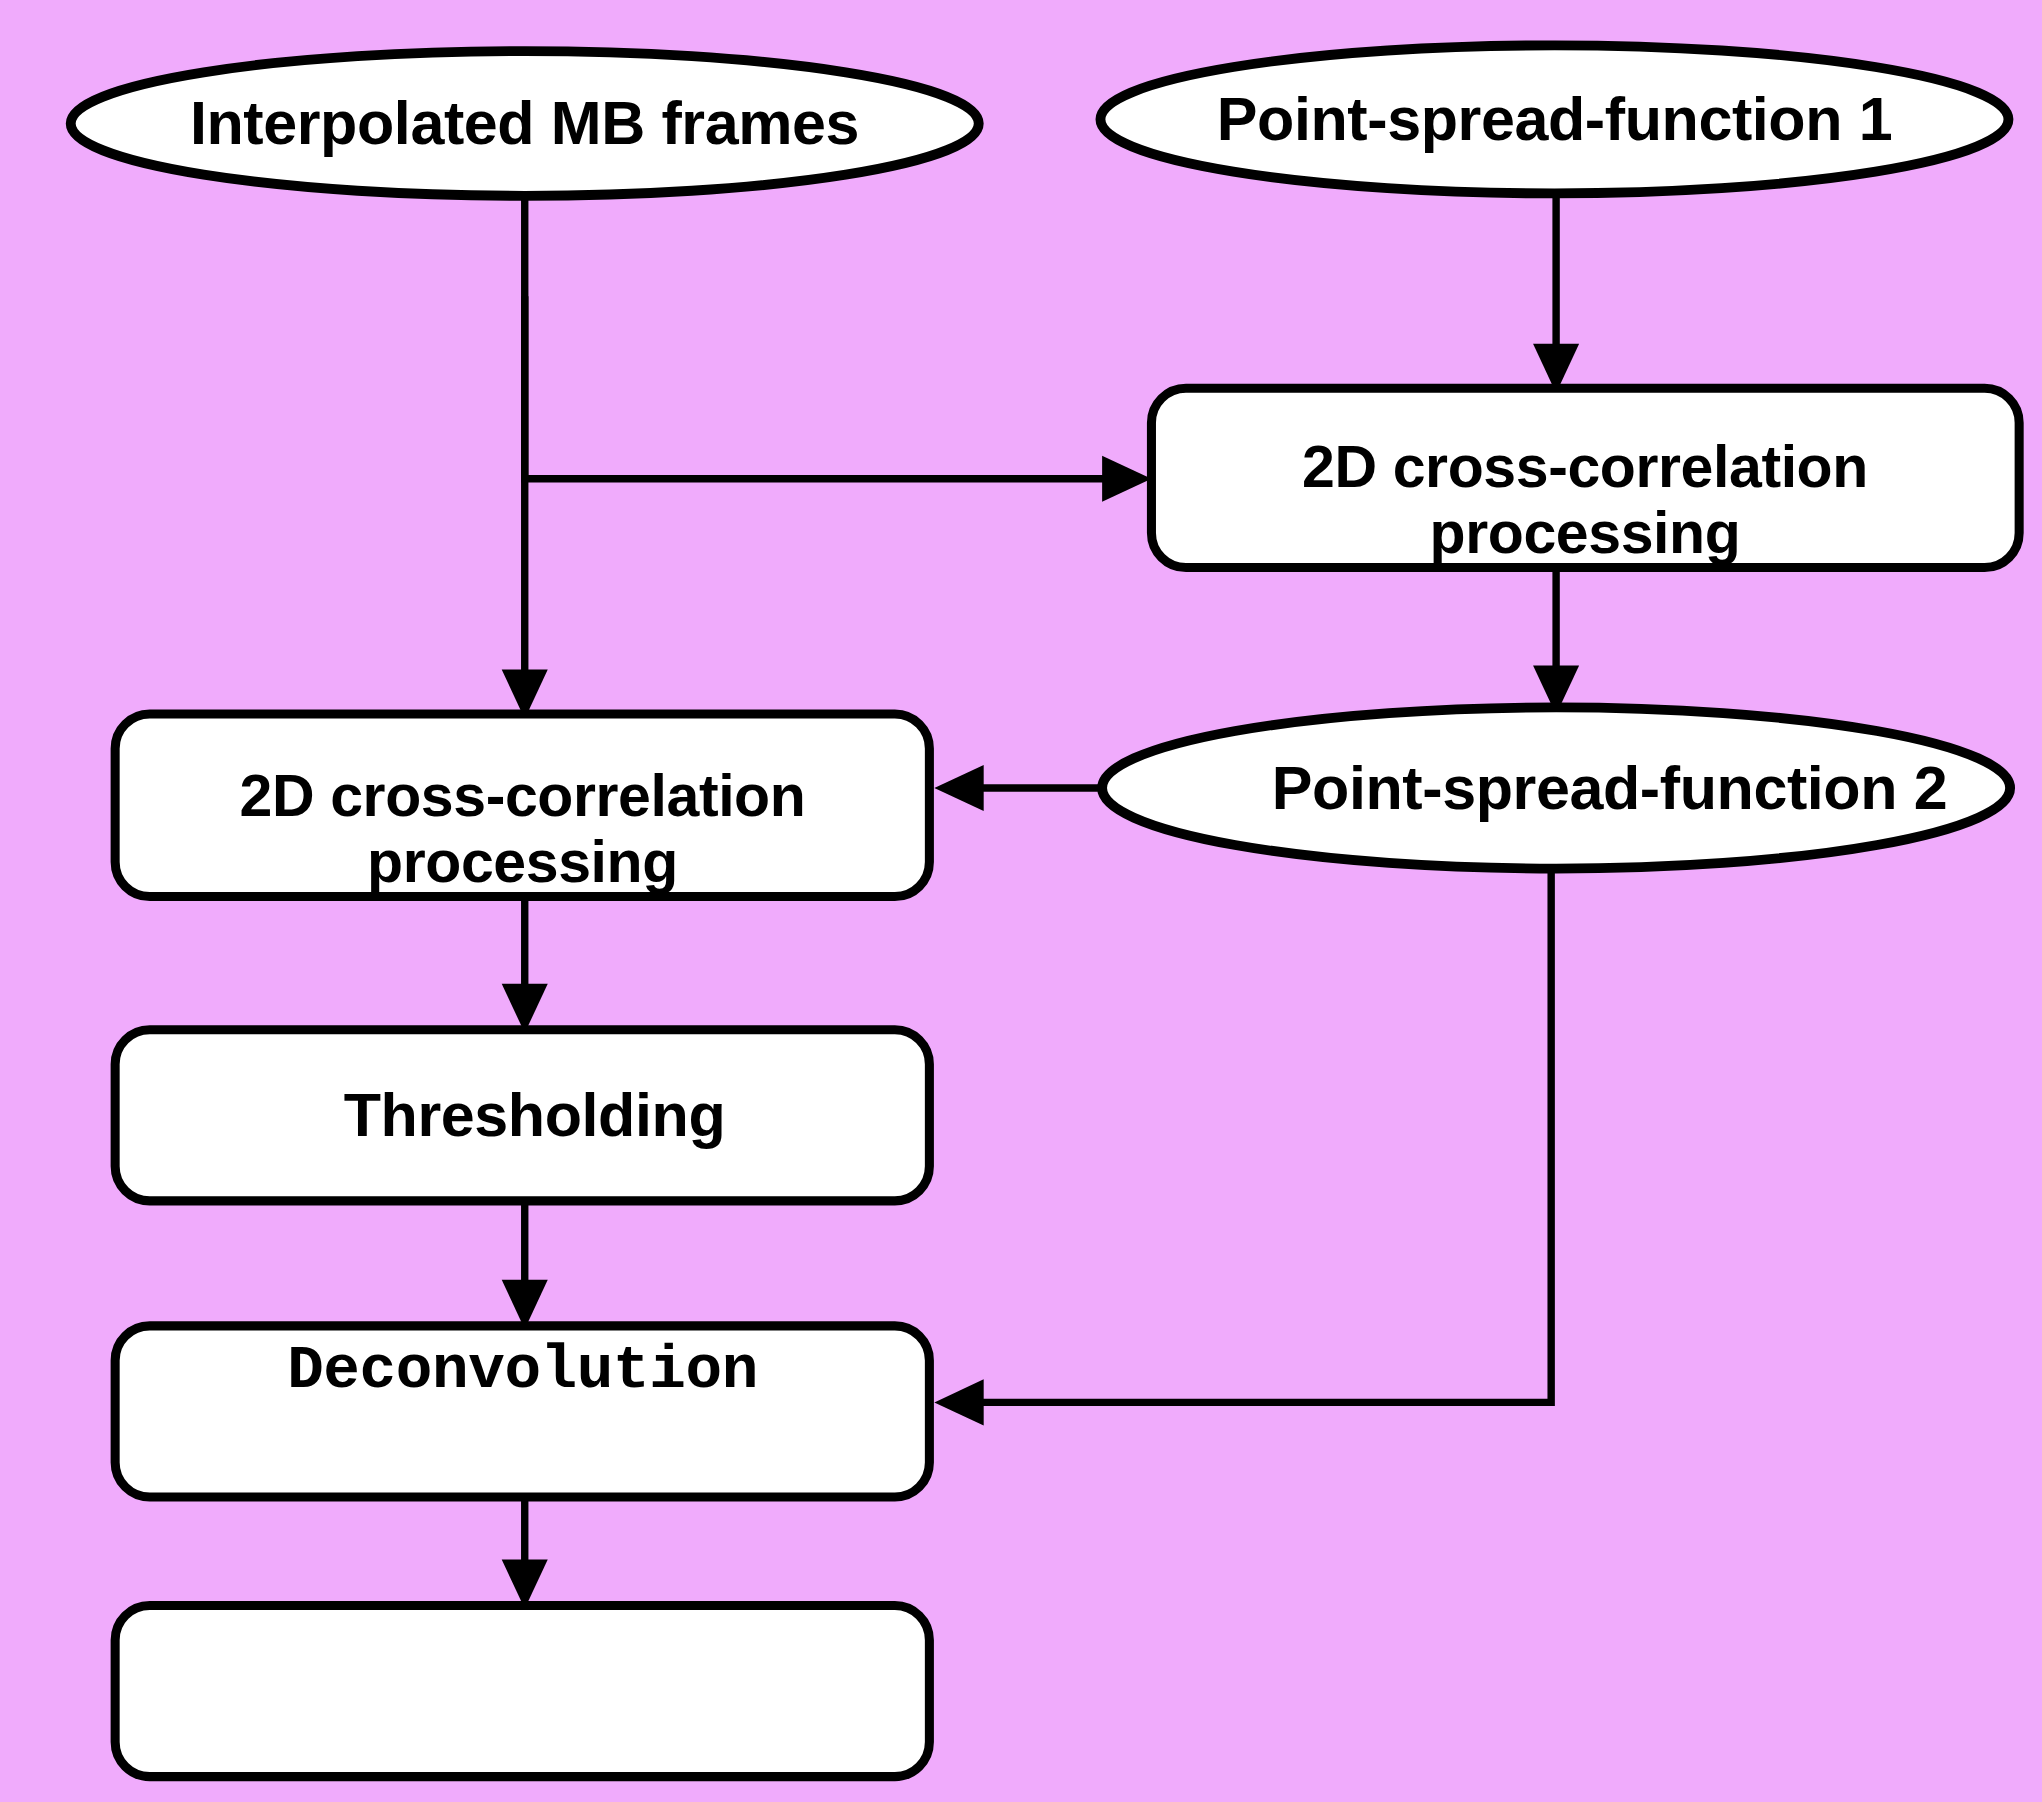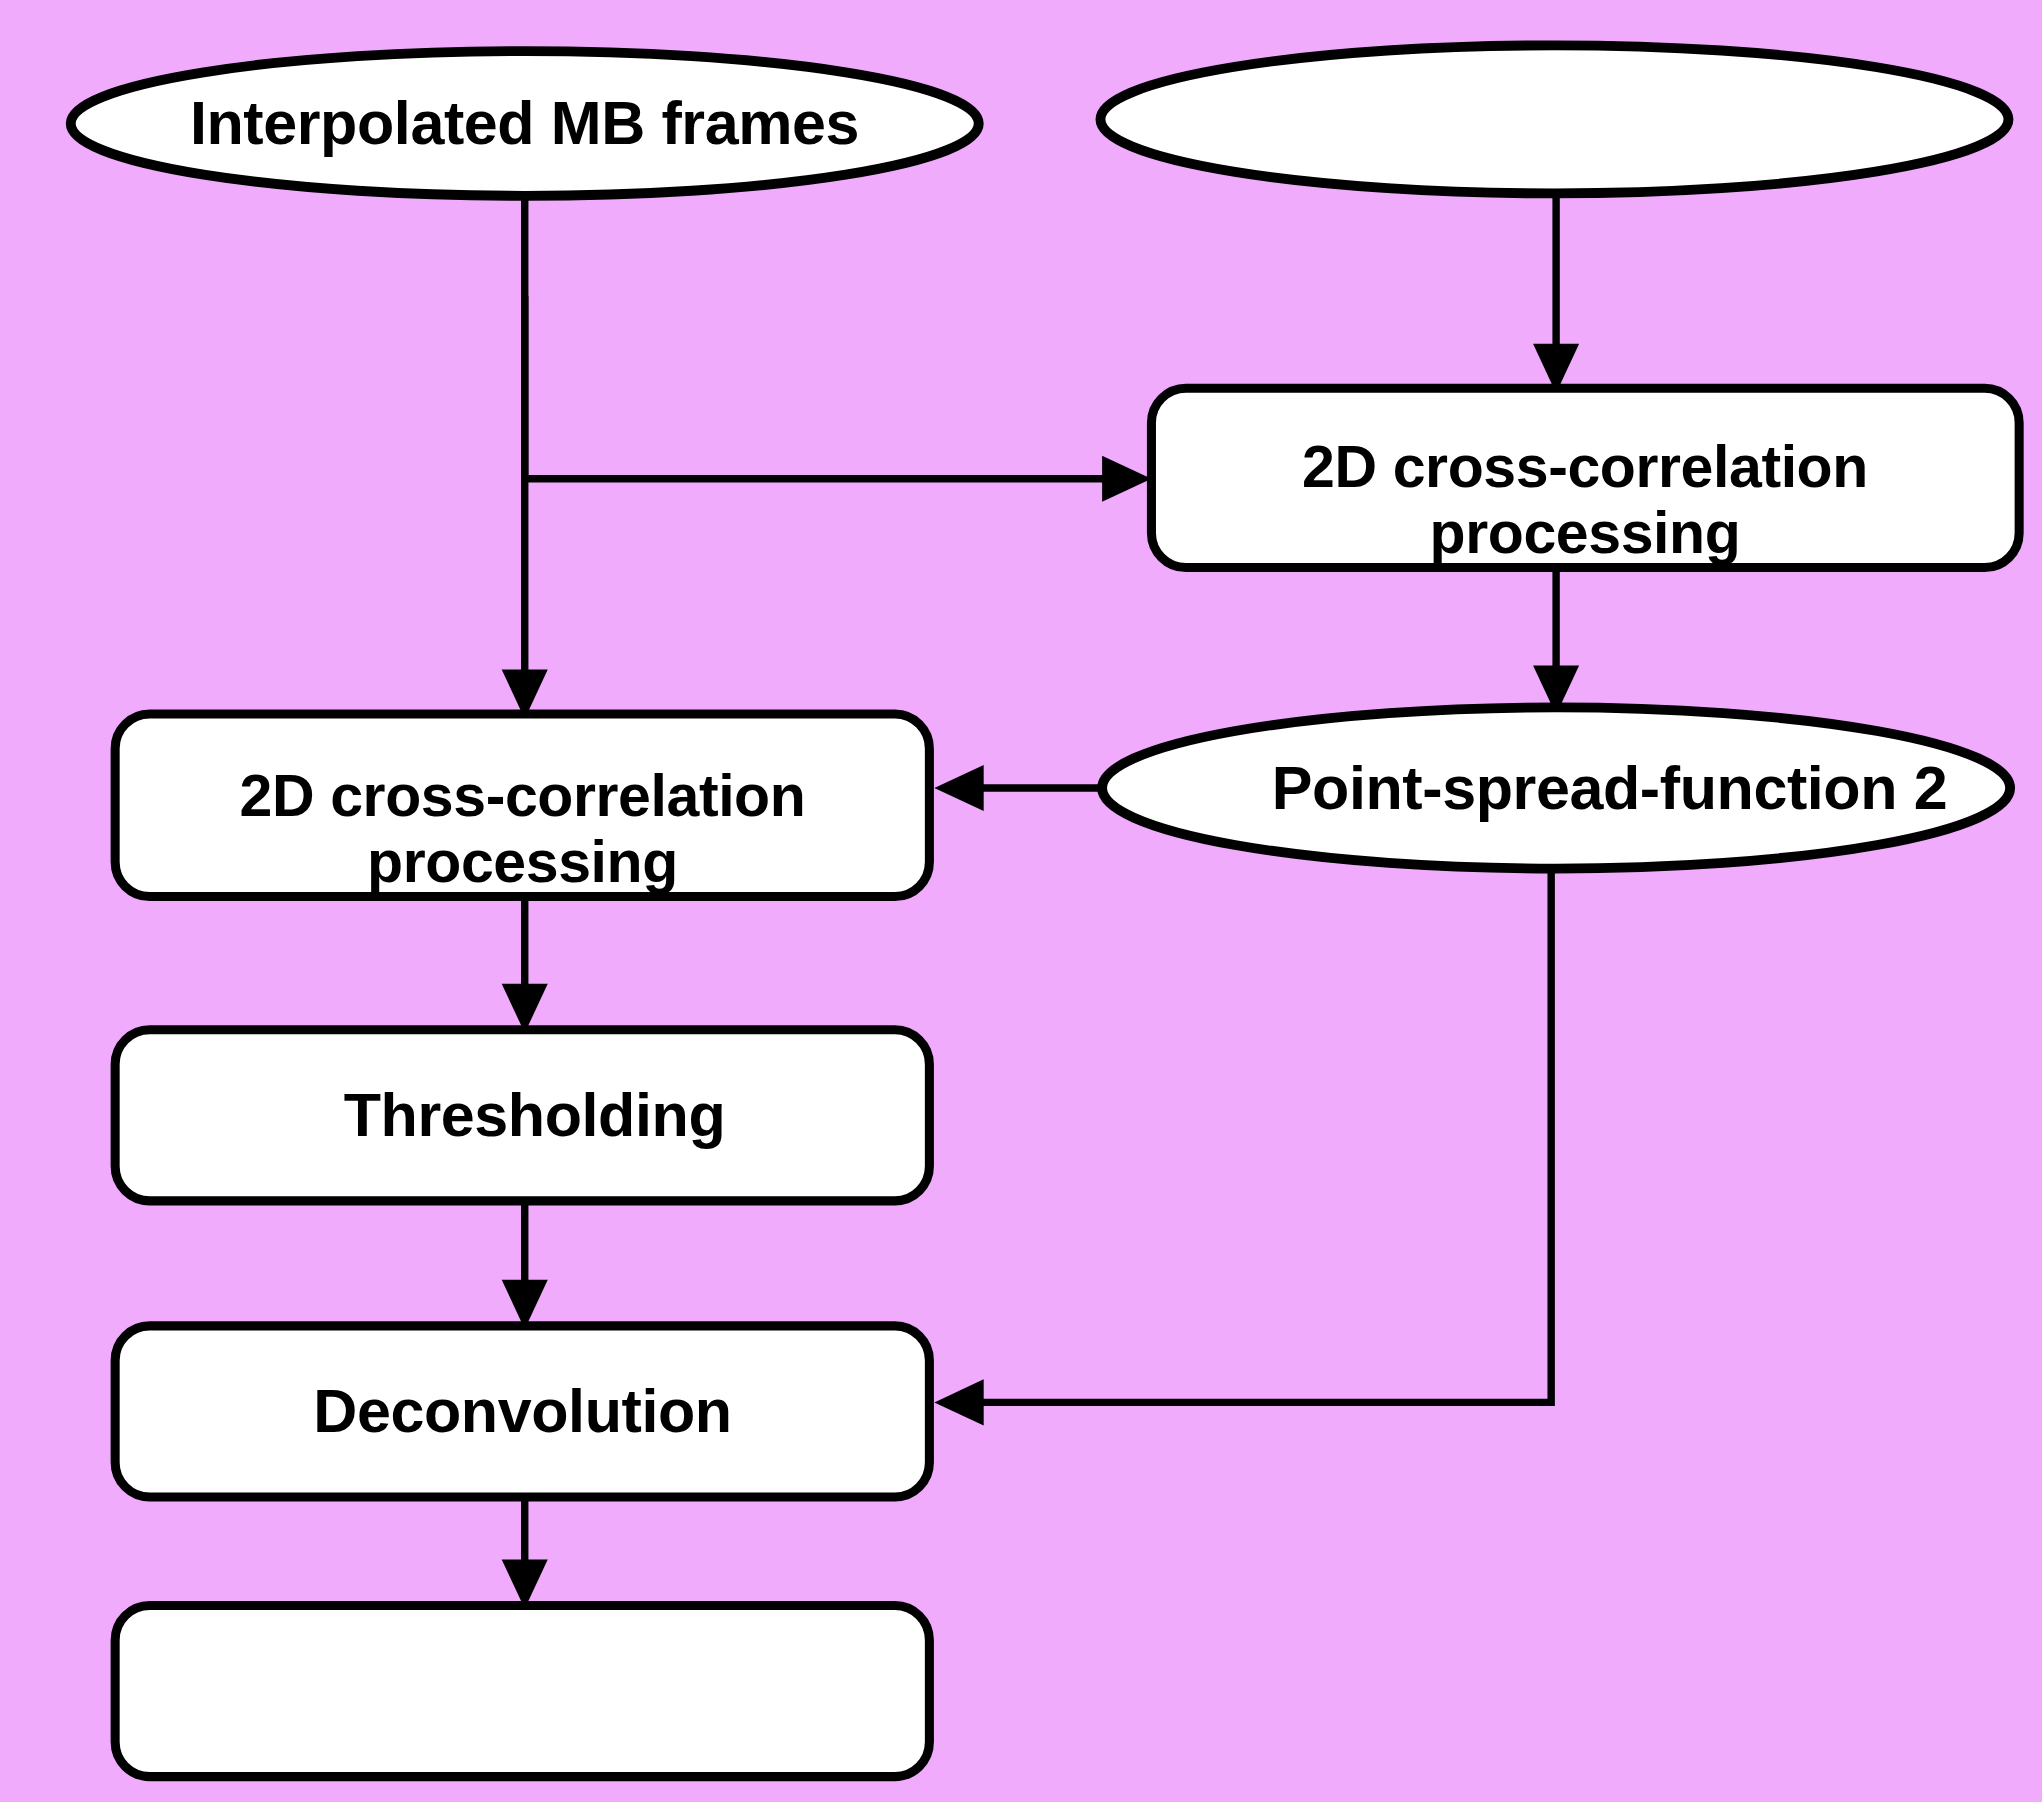--- a/index.html
+++ b/index.html
@@ -134,38 +134,41 @@
     <rect class="node-shape" x="140" y="1612" width="990" height="208" rx="42" ry="42"></rect>
 
     <rect class="node-shape" x="140" y="1952" width="990" height="208" rx="42" ry="42"></rect>
 
   </svg>
 
   <div class="node-label lbl-72" style="left:74px; top:51px; width:901px; height:145px;">
     <span>Interpolated MB frames</span>
   </div>
 
+  <div class="node-label lbl-72" style="left:1104px; top:45px; width:901px; height:148px;">
+    <span>Point-spread-function 1</span>
+  </div>
 
   <div class="node-label lbl-70" style="left:1153px; top:390px; width:864px; height:176px; flex-direction:column;">
     <span>2D cross-correlation</span>
     <span>processing</span>
   </div>
 
   <div class="node-label lbl-70" style="left:117px; top:716px; width:811px; height:179px; flex-direction:column;">
     <span>2D cross-correlation</span>
     <span>processing</span>
   </div>
 
   <div class="node-label lbl-72" style="left:1159px; top:709px; width:901px; height:158px;">
     <span>Point-spread-function  2</span>
   </div>
 
   <div class="node-label lbl-72" style="left:129px; top:1031px; width:811px; height:168px;">
     <span>Thresholding</span>
   </div>
 
-  <div class="node-label lbl-72" style="left:117px; top:1327px; width:811px; height:168px;">
+  <div class="node-label lbl-72" style="left:117px; top:1287px; width:811px; height:168px;font-family:Liberation Mono, monospace;">
     <span>Deconvolution</span>
   </div>
 
 
 </div>
 
 
 </body></html>

